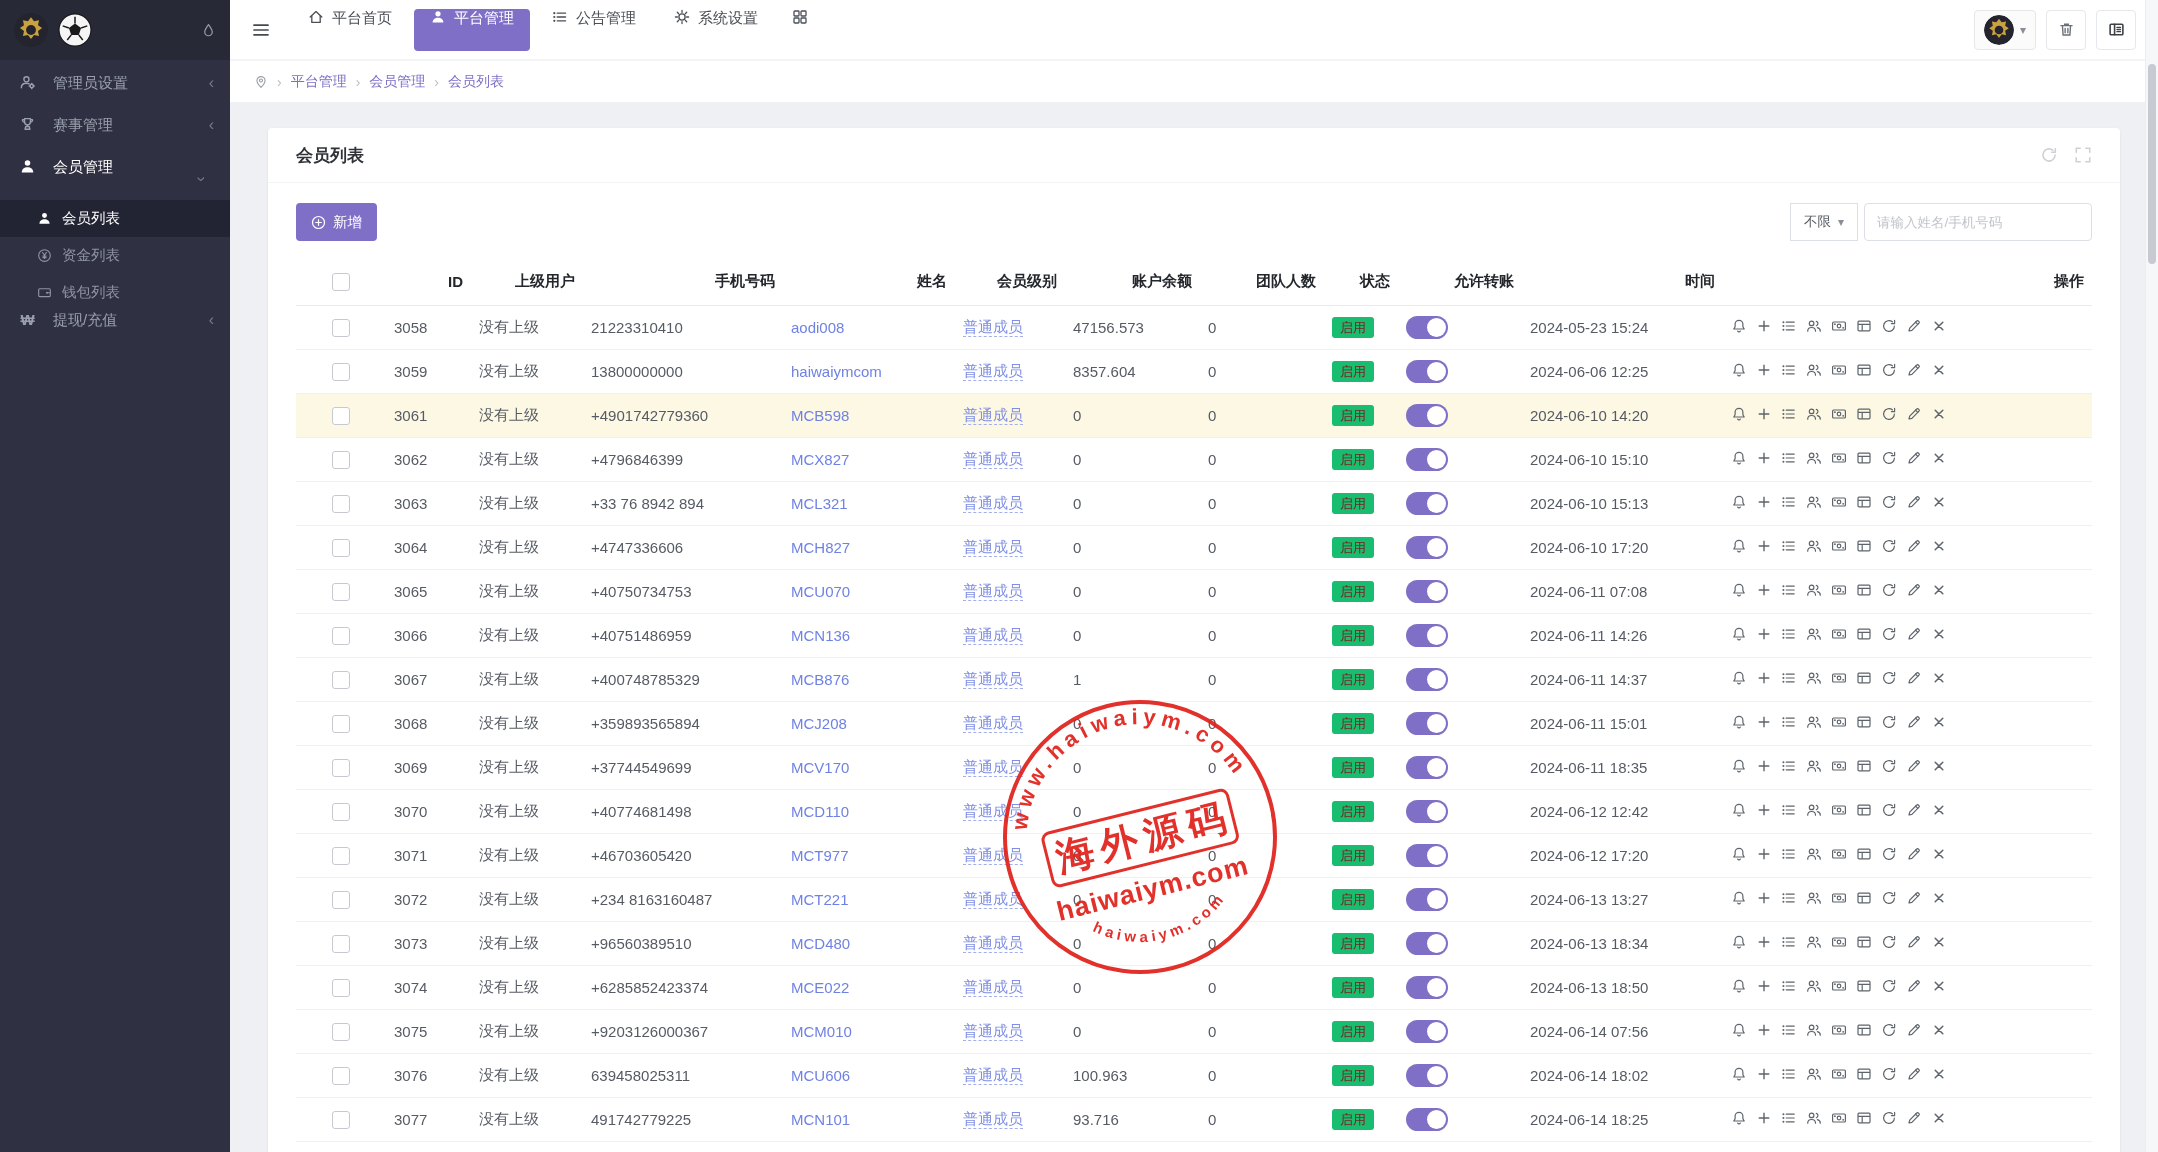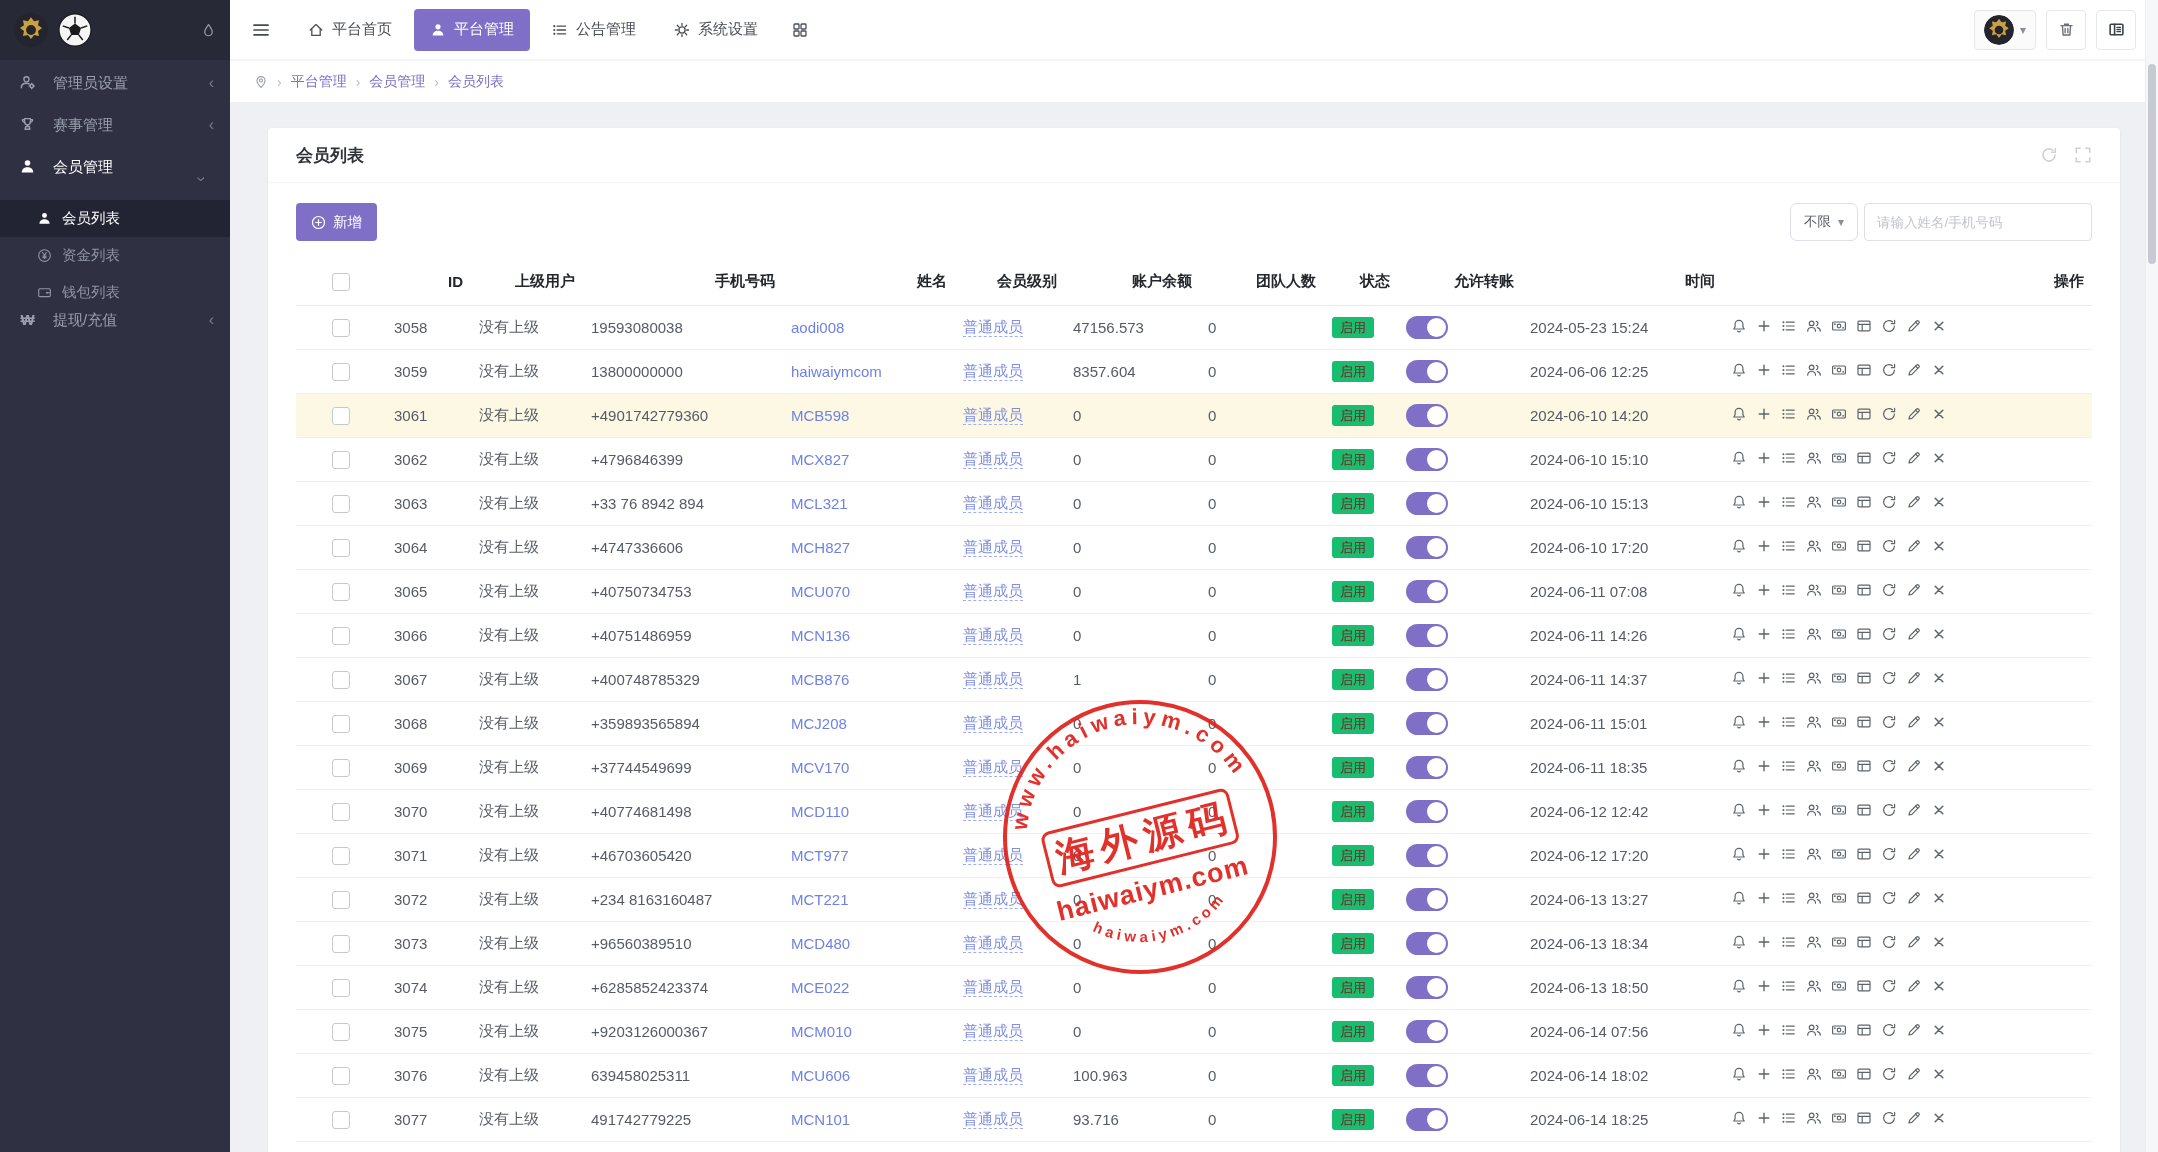--- a/index.html
+++ b/index.html
@@ -33,21 +33,21 @@
   .sub-item{height:37px;display:flex;align-items:center;gap:10px;padding-left:37px;
     color:#8f94a2;font-size:14.5px;cursor:pointer}
   .sub-item .mi-icon{width:15px;height:15px}
   .sub-item.active{background:#232433;color:#ffffff}
 
   
   .topbar{position:fixed;left:230px;top:0;right:0;height:60px;background:#fff;z-index:20;
     display:flex;align-items:center;border-bottom:1px solid #f4f5f7}
   .hamburger{padding:0 22px;color:#454a50;cursor:pointer}
   .topnav{display:flex;align-items:center;gap:6px}
-  .nav-item{display:flex;align-items:center;gap:8px;height:42px;padding:0 16px;border-radius:4px;
+  .nav-item{display:flex;align-items:flex-start;gap:8px;height:42px;padding:0 16px;border-radius:4px;
     font-size:15px;color:#4a4f55;cursor:pointer;text-decoration:none}
   .nav-item svg{width:16px;height:16px}
   .nav-item.active{background:var(--accent);color:#fff}
   .nav-item.icon-only{padding:0 12px}
   .topbar-right{margin-left:auto;display:flex;align-items:center;gap:10px;padding-right:22px}
   .avatar-btn{display:flex;align-items:center;gap:6px;height:40px;padding:0 9px;background:#fbfbfc;
     border:1px solid #e5e7ea;border-radius:4px;cursor:pointer}
   .avatar-btn .avatar{width:30px;height:30px;border-radius:50%;overflow:hidden}
   .caret{color:#8a8f96;font-size:12px}
   .tool-btn{width:40px;height:40px;display:flex;align-items:center;justify-content:center;
@@ -69,21 +69,21 @@
   .card-tools{margin-left:auto;display:flex;gap:16px;color:#cdd1d6}
   .card-tools .ct{cursor:pointer}
   .card-body{padding:20px 28px}
 
   .toolbar{display:flex;margin-bottom:17px}
   .btn-add{display:flex;align-items:center;gap:7px;height:38px;padding:0 15px;border:none;
     border-radius:4px;background:var(--accent);color:#fff;font-size:14.5px;cursor:pointer;
     font-family:inherit}
   .toolbar-right{margin-left:auto;display:flex;gap:6px}
   .filter-btn{display:flex;align-items:center;gap:7px;height:38px;padding:0 13px;background:#fff;
-    border:1px solid #dcdfe4;border-radius:7px;font-size:13.5px;color:#565b61;cursor:pointer;
+    border:1px solid #dcdfe4;border-radius:0;font-size:13.5px;color:#565b61;cursor:pointer;
     font-family:inherit}
   .search-input{height:38px;width:228px;border:1px solid #dcdfe4;border-radius:4px;padding:0 12px;
     font-size:13.5px;color:#333;font-family:inherit;outline:none;background:#fff}
   .search-input::placeholder{color:#c0c4cb}
 
   
   table{width:100%;border-collapse:collapse;table-layout:fixed}
   th{font-size:15px;font-weight:bold;color:#23272c;text-align:right;padding:14px 8px;
     border-bottom:1px solid #e9ebee;white-space:nowrap}
   td{font-size:15px;color:#565b63;padding:0 8px;height:44px;border-bottom:1px solid #eef0f3;
@@ -364,21 +364,21 @@
             <th>允许转账</th>
             <th>时间</th>
             <th>操作</th>
           </tr>
         </thead>
         <tbody>
             <tr>
     <td class="col-check"><span class="checkbox"></span></td>
     <td>3058</td>
     <td>没有上级</td>
-    <td>19593080038</td>
+    <td>21223310410</td>
     <td><a class="link">aodi008</a></td>
     <td><a class="link dashed">普通成员</a></td>
     <td>47156.573</td>
     <td>0</td>
     <td><span class="badge">启用</span></td>
     <td><span class="toggle"><span class="knob"></span></span></td>
     <td>2024-05-23 15:24</td>
     <td><span class="ops">
                   <span class="op">
                     <svg viewBox="0 0 16 16" fill="none" stroke="currentColor" stroke-width="1.2" stroke-linecap="round" stroke-linejoin="round">

